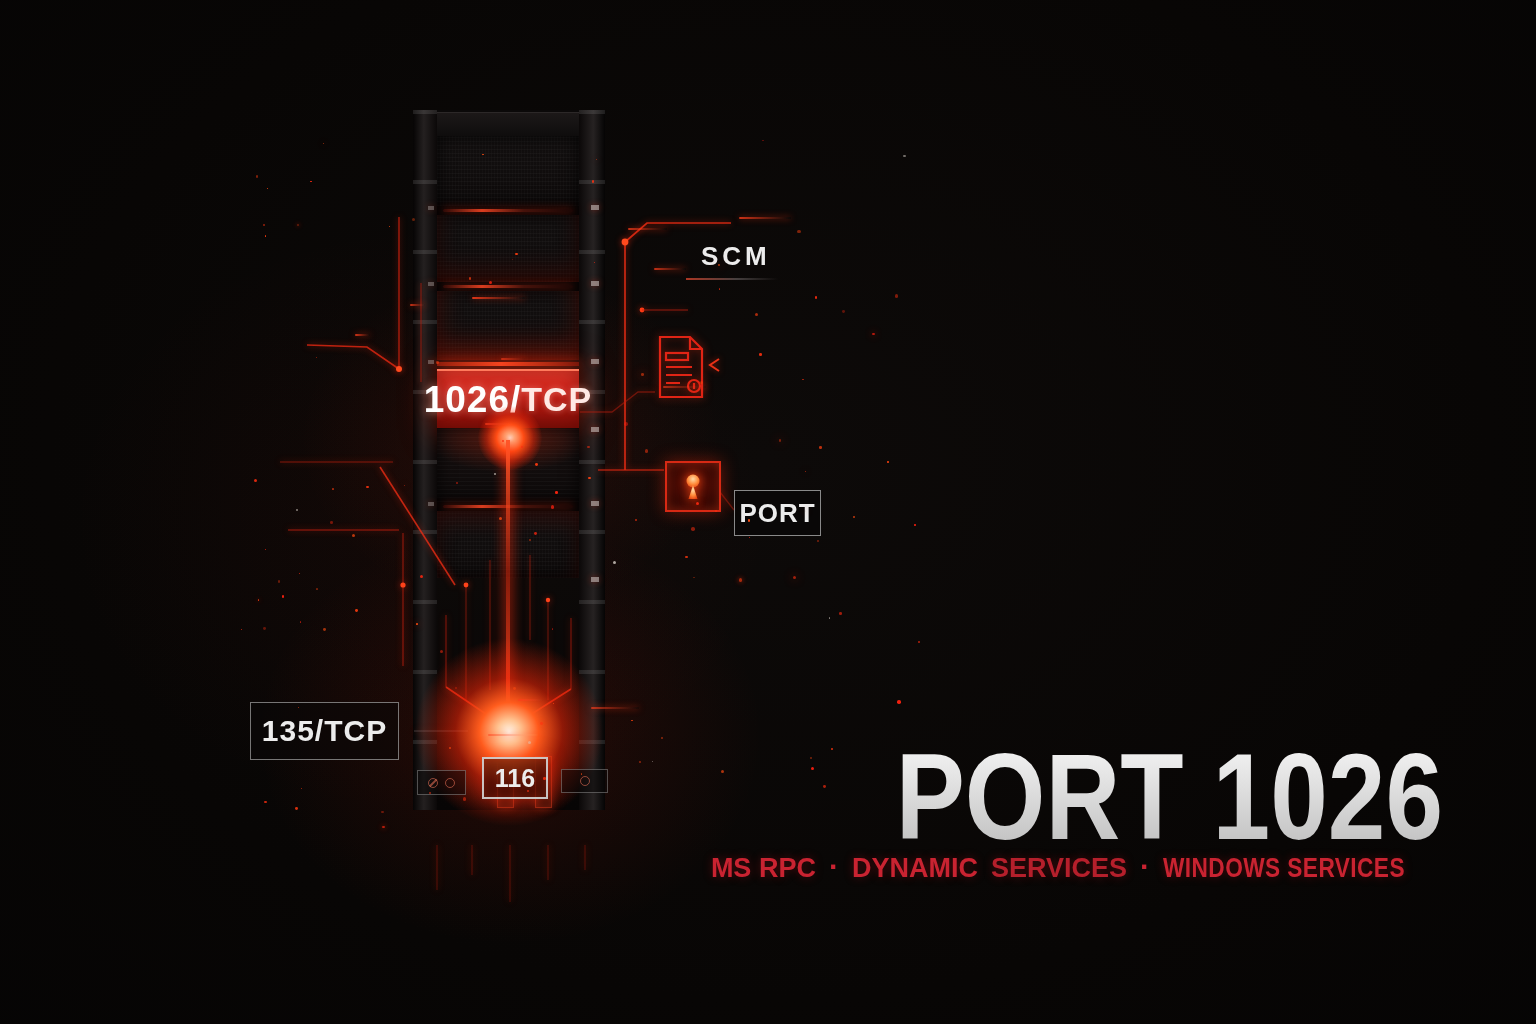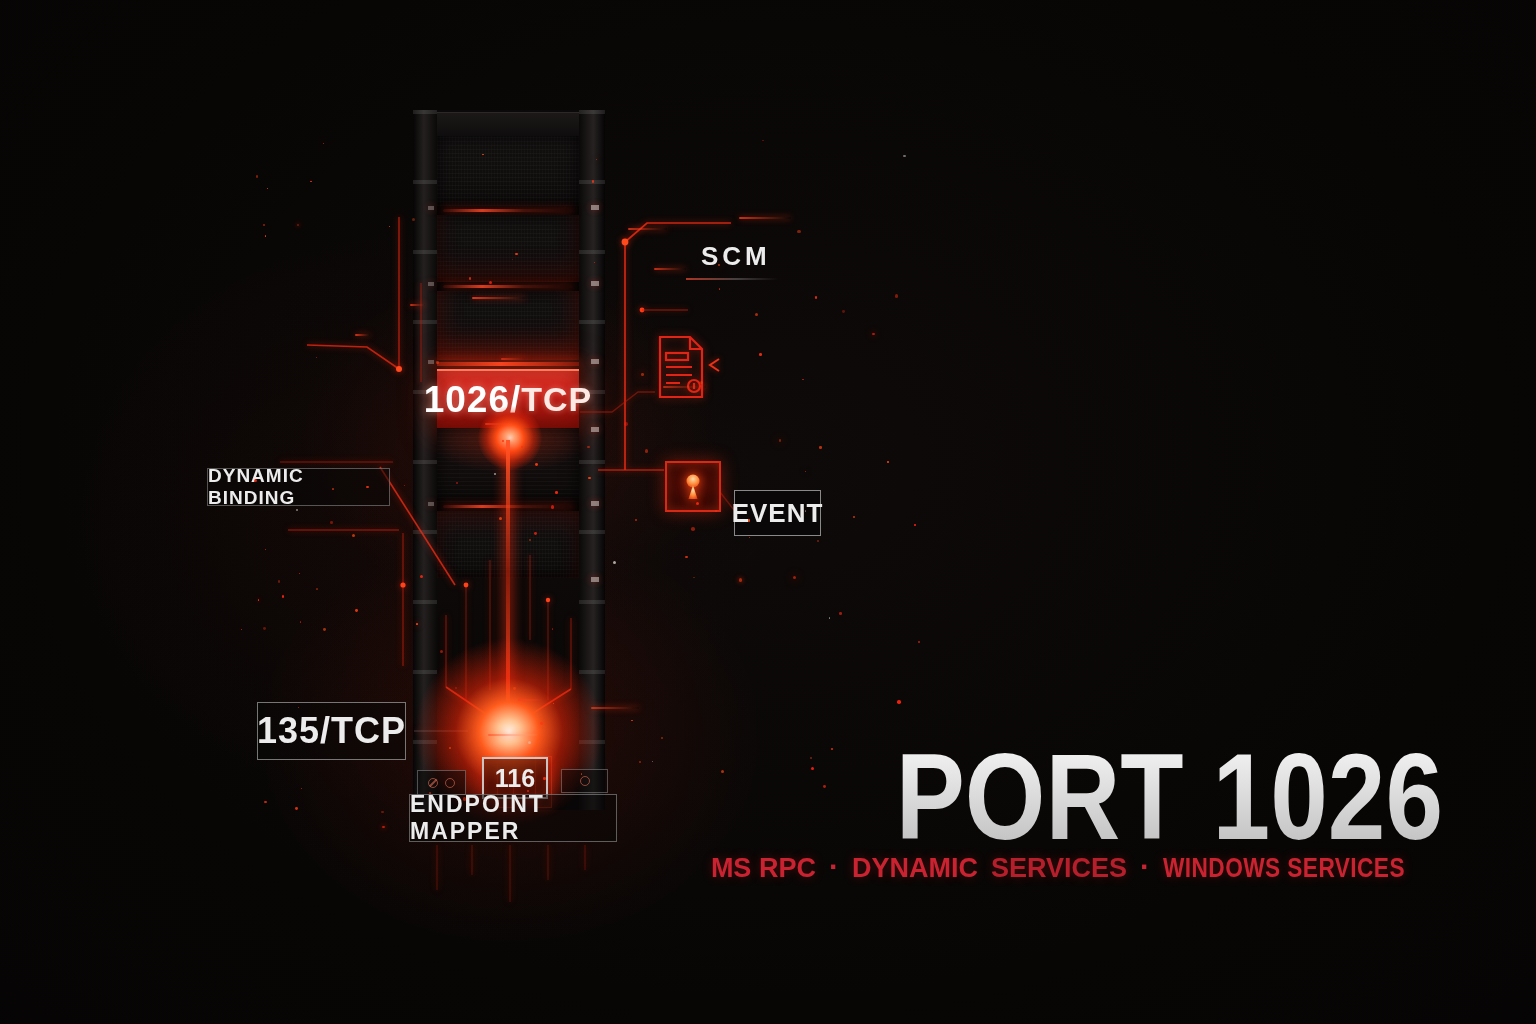--- a/index.html
+++ b/index.html
@@ -191,37 +191,35 @@
         <radialGradient id="kg" cx="50%" cy="35%" r="75%">
           <stop offset="0%" stop-color="#ffdba6"></stop>
             <stop offset="55%" stop-color="#ff8a3a"></stop>
             <stop offset="100%" stop-color="#e03a0c"></stop>
         </radialGradient>
       </defs>
       <circle cx="11" cy="8" r="6.5" fill="url(#kg)"></circle>
       <path d="M11 12 L6.5 26 L15.5 26 Z" fill="url(#kg)"></path>
     </svg>
   </div>
-  <div class="lbox" style="left:734px;top:490px;width:85px;height:44px;font-size:26px;letter-spacing:1px;">EVENT</div>
-
-  <div class="lbox thin" style="left:207px;top:468px;width:181px;height:36px;font-size:19px;letter-spacing:1px;">DYNAMIC BINDING</div>
-
-  <div class="lbox thin" style="left:257px;top:702px;width:147px;height:56px;font-size:36px;letter-spacing:1px;border-width:1.5px;border-color:rgba(165,165,165,0.7);text-align:right;">135/TCP</div>
+  <div class="lbox" style="left:734px;top:490px;width:85px;height:44px;font-size:26px;letter-spacing:1px;">PORT</div>
+
+
+  <div class="lbox thin" style="left:250px;top:702px;width:147px;height:56px;font-size:30px;letter-spacing:1px;border-width:1.5px;border-color:rgba(165,165,165,0.7);text-align:right;">135/TCP</div>
 
   <div class="lbox box135" style="left:482px;top:757px;width:62px;height:38px;font-size:25px;">116</div>
 
   <div class="deco-box" style="left:417px;top:770px;width:47px;height:23px;">
     <span class="glyph slash"></span>
     <span class="glyph"></span>
   </div>
   <div class="deco-box" style="left:561px;top:769px;width:45px;height:22px;">
     <span class="glyph"></span>
   </div>
 
-  <div class="lbox thin" style="left:409px;top:794px;width:206px;height:46px;font-size:23px;letter-spacing:2px;border-color:rgba(150,150,150,0.6);">ENDPOINT MAPPER</div>
 
   <div class="big-title" style="right:93px;top:736px;font-size:122px;">PORT 1026</div>
   <div class="subtitle" style="right:85px;top:853px;font-size:27px;">
     <span class="seg">MS RPC</span>
     <span class="dot">·</span>
     <span class="seg">DYNAMIC</span>
     <span class="seg dim">SERVICES</span>
     <span class="dot">·</span>
     <span class="seg cond">WINDOWS SERVICES</span>
   </div>

